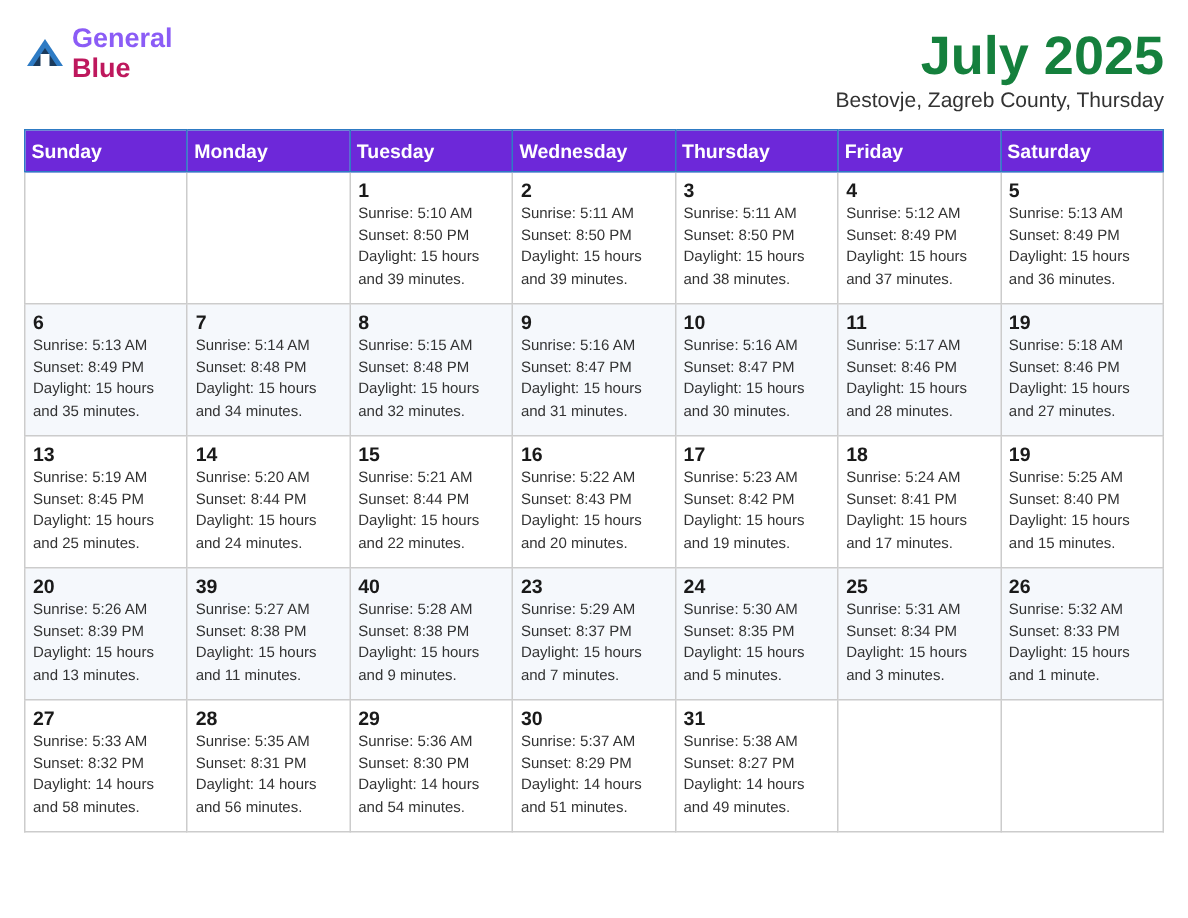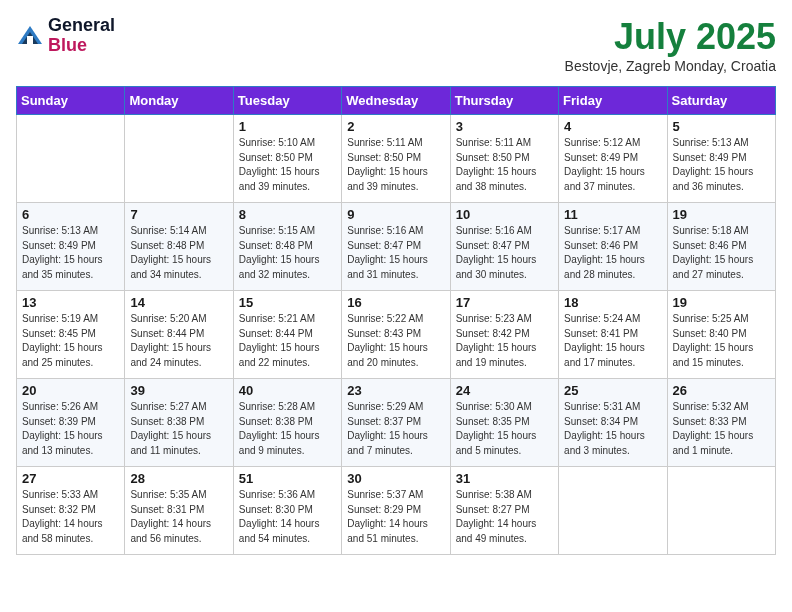--- a/index.html
+++ b/index.html
@@ -19,21 +19,21 @@
     .logo {
       display: flex;
       align-items: center;
       gap: 4px;
     }
     .logo-text {
       font-size: 18px;
       font-weight: bold;
       line-height: 1.1;
     }
-    .logo-general { color: #0f172a; text-align: right; }
+    .logo-general { color: #8b5cf6; text-align: right; }
     .logo-blue { color: #be185d; }
     .logo-icon {
       width: 28px;
       height: 28px;
     }
     .title-block {
       text-align: right;
     }
     .month-title {
       font-size: 36px;
@@ -95,21 +95,21 @@
       <polygon points="14,10 22,22 6,22" fill="#1a3a5c"></polygon>
       <rect x="11" y="14" width="6" height="8" fill="#fff"></rect>
     </svg>
     <div class="logo-text">
       <span class="logo-general">General</span><br>
       <span class="logo-blue">Blue</span>
     </div>
   </div>
   <div class="title-block">
     <div class="month-title">July 2025</div>
-    <div class="location">Bestovje, Zagreb Monday, Croatia</div>
+    <div class="location">Bestovje, Zagreb County, Thursday</div>
   </div>
 </div>
 
 <table class="calendar">
   <thead>
     <tr>
     <th>Sunday</th>
         <th>Monday</th>
         <th>Tuesday</th>
         <th>Wednesday</th>
@@ -236,21 +236,21 @@
       <tr>
         <td>
           <div class="day-number">27</div>
           <div class="day-info">Sunrise: 5:33 AM<br>Sunset: 8:32 PM<br>Daylight: 14 hours and 58 minutes.</div>
         </td>
         <td>
           <div class="day-number">28</div>
           <div class="day-info">Sunrise: 5:35 AM<br>Sunset: 8:31 PM<br>Daylight: 14 hours and 56 minutes.</div>
         </td>
         <td>
-          <div class="day-number">51</div>
+          <div class="day-number">29</div>
           <div class="day-info">Sunrise: 5:36 AM<br>Sunset: 8:30 PM<br>Daylight: 14 hours and 54 minutes.</div>
         </td>
         <td>
           <div class="day-number">30</div>
           <div class="day-info">Sunrise: 5:37 AM<br>Sunset: 8:29 PM<br>Daylight: 14 hours and 51 minutes.</div>
         </td>
         <td>
           <div class="day-number">31</div>
           <div class="day-info">Sunrise: 5:38 AM<br>Sunset: 8:27 PM<br>Daylight: 14 hours and 49 minutes.</div>
         </td>

